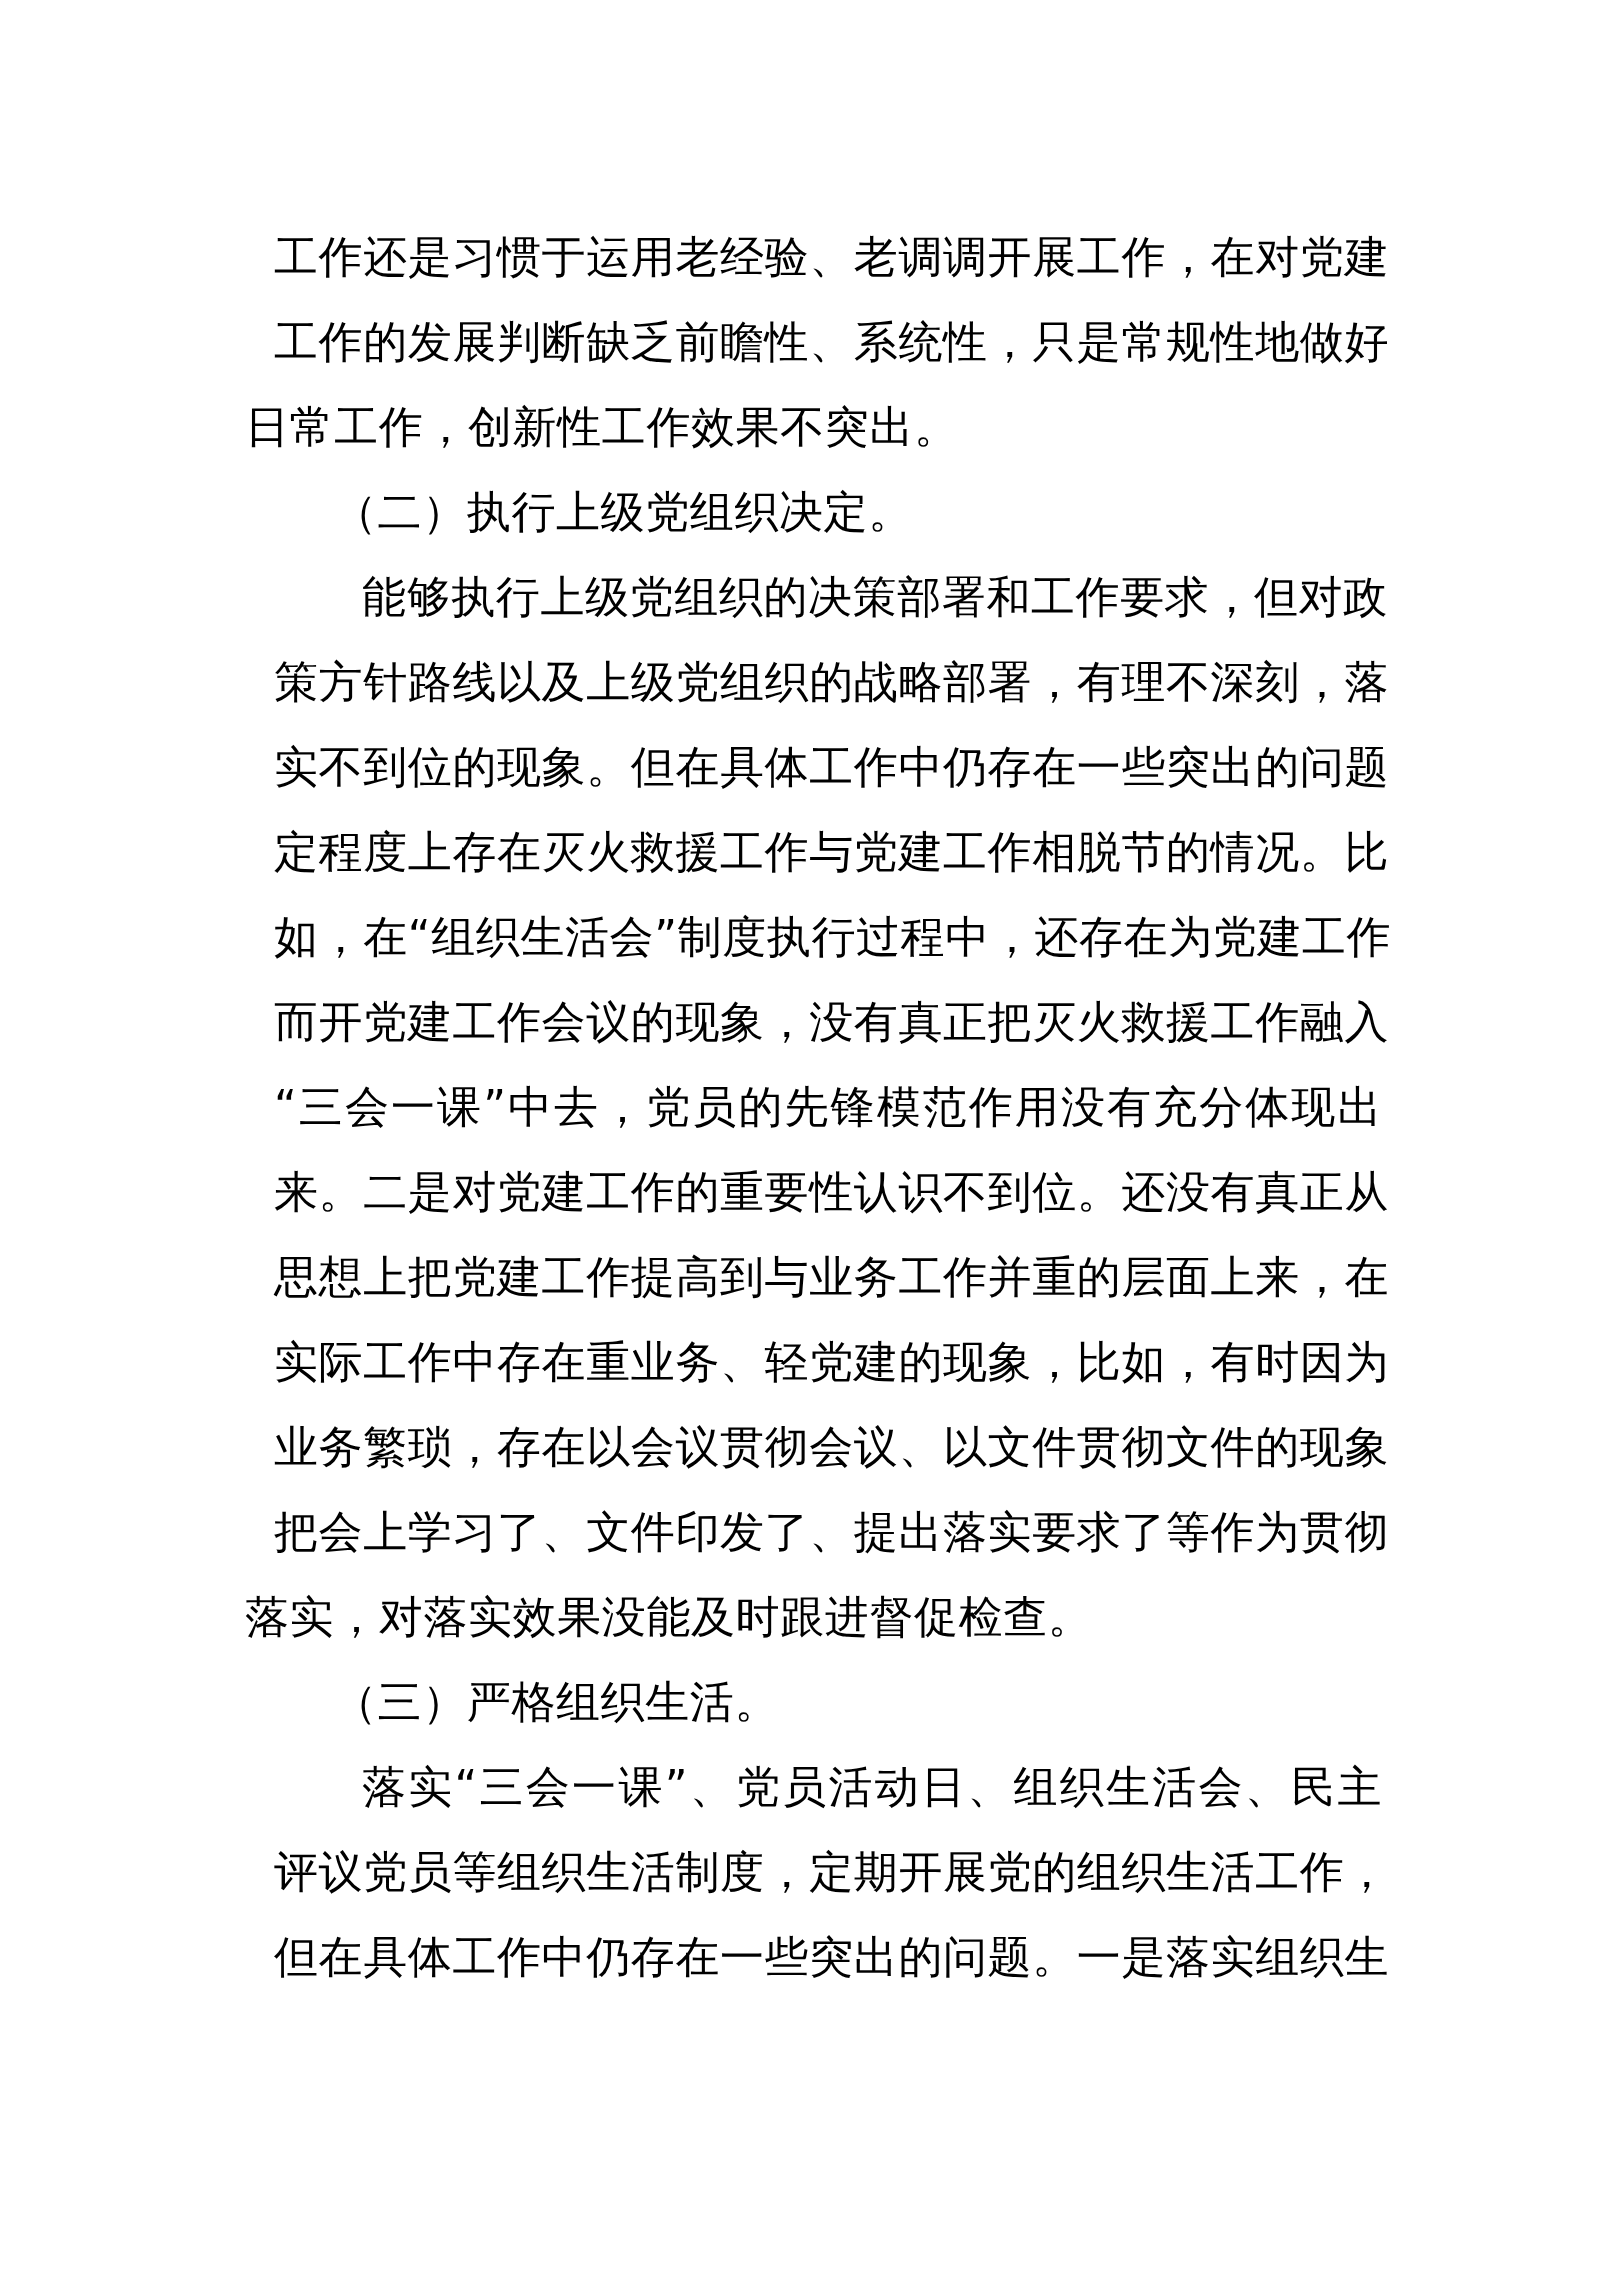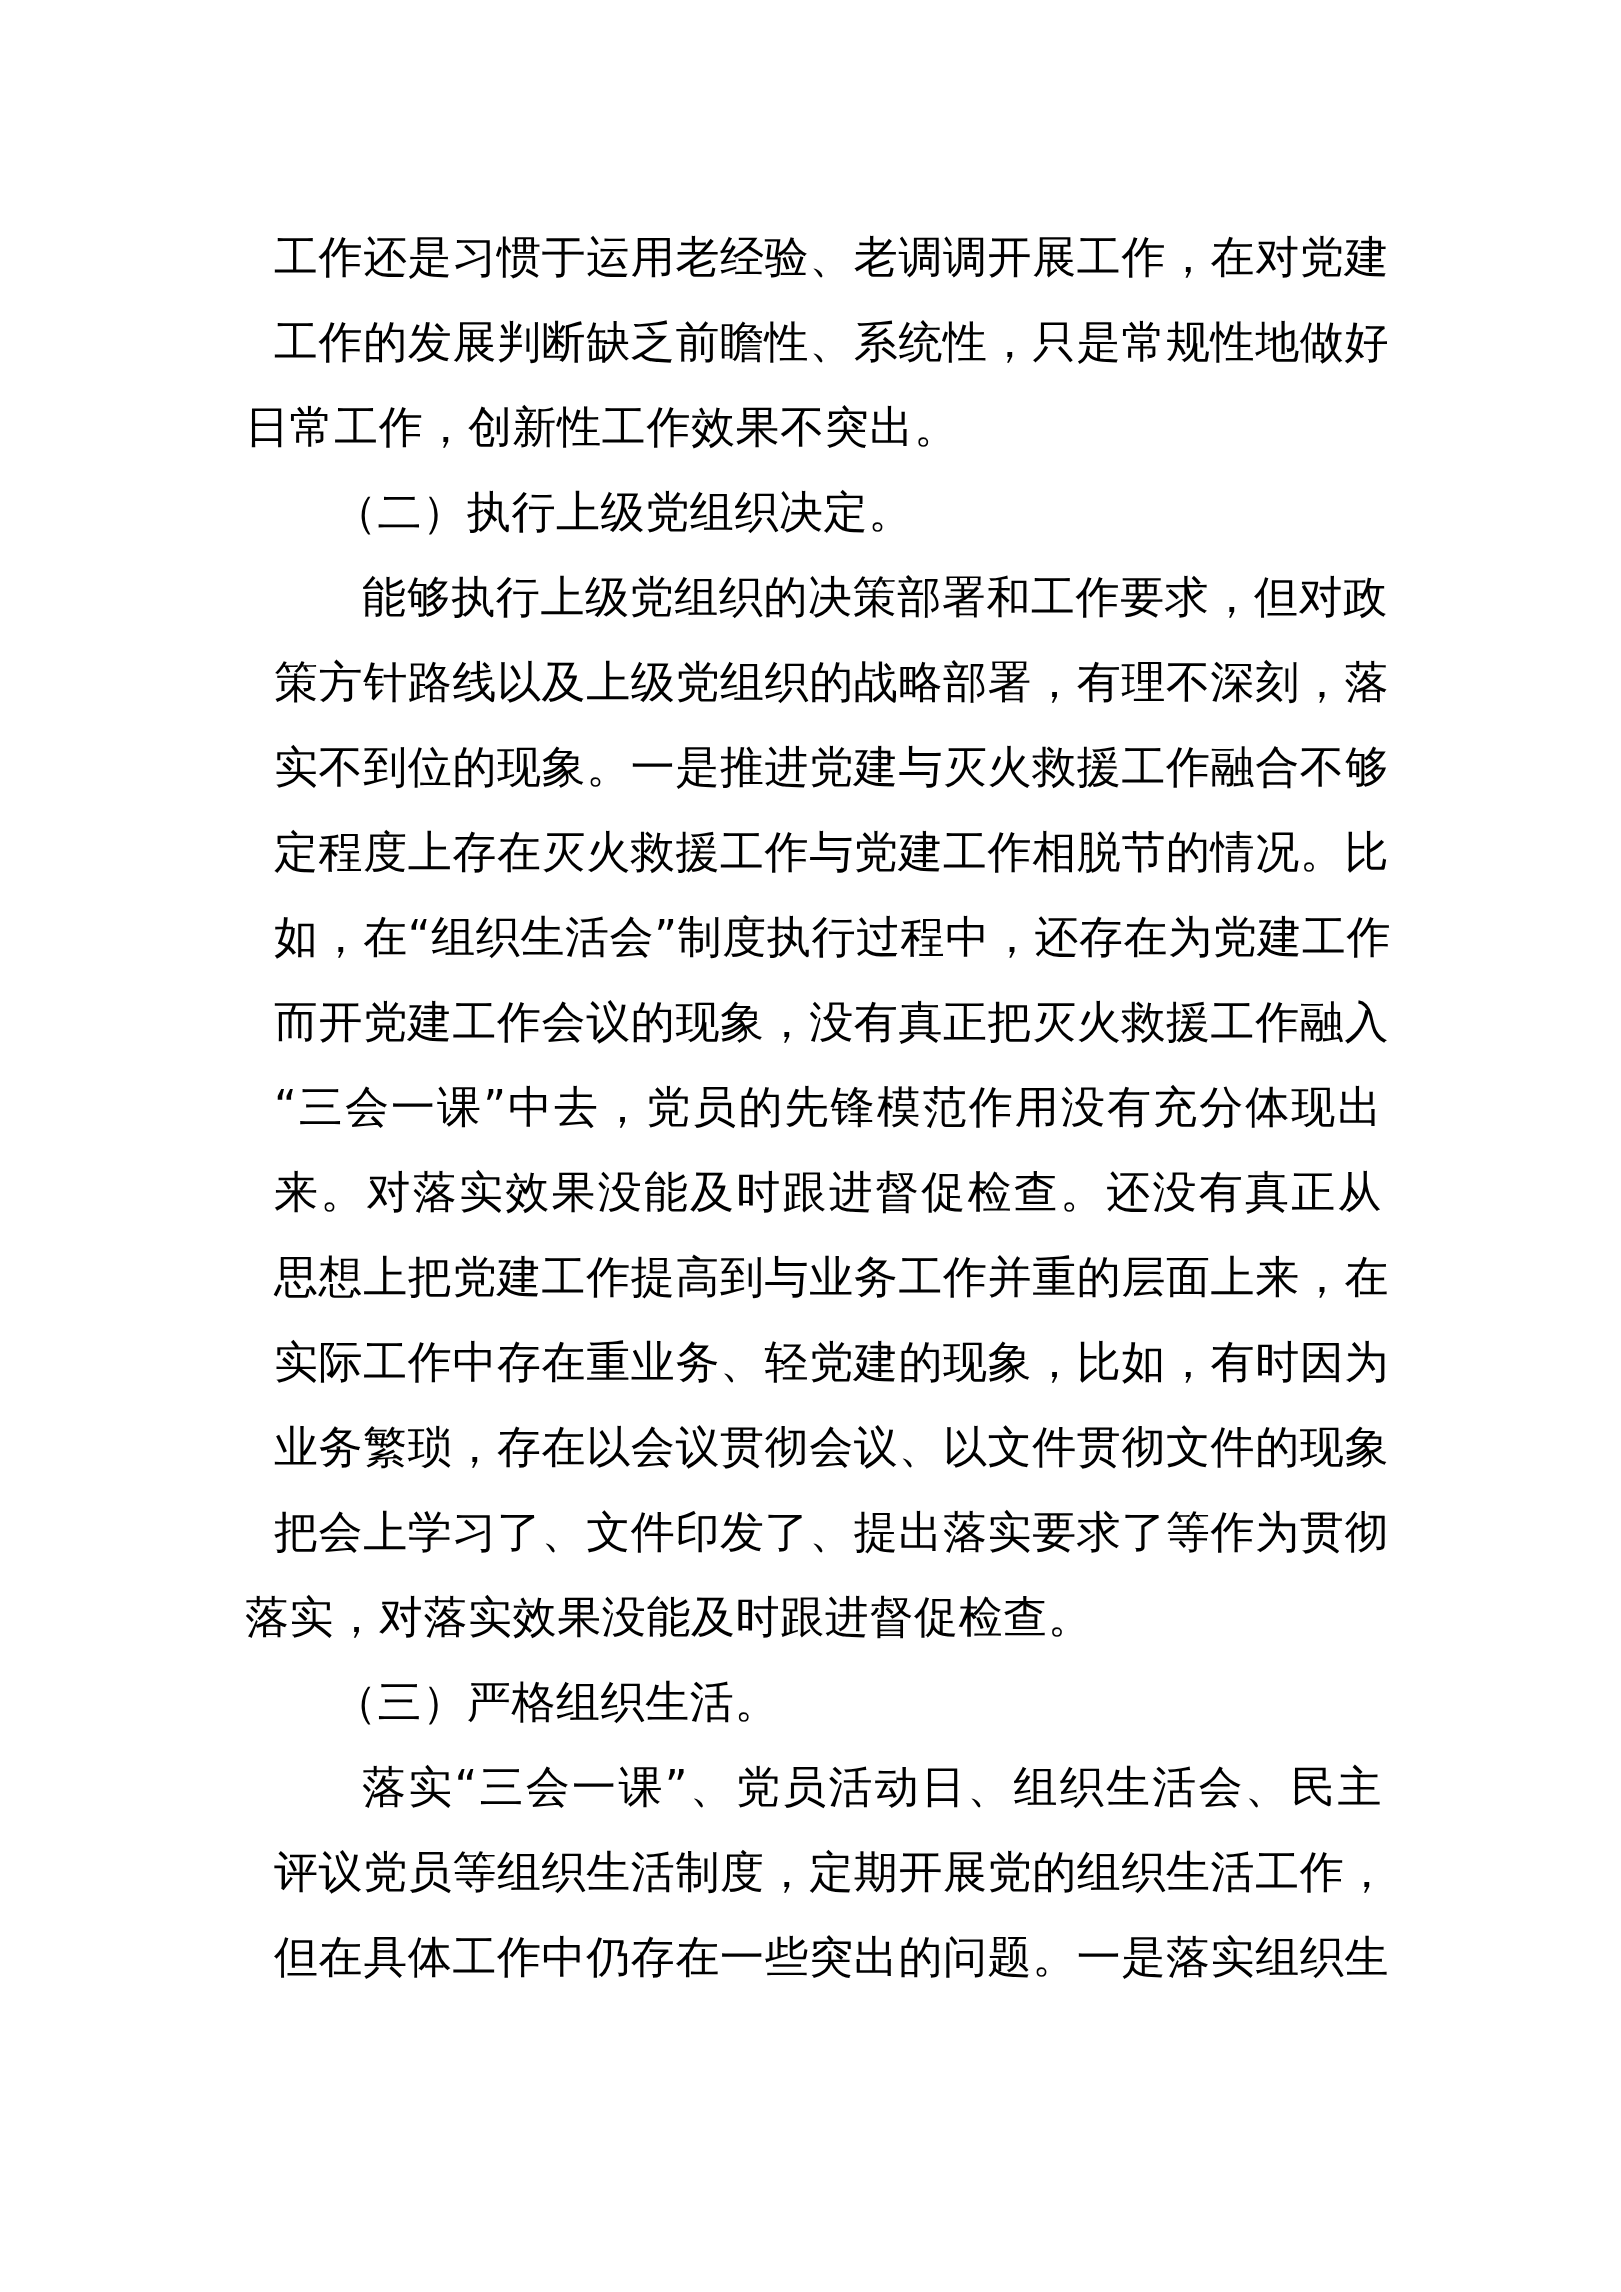--- a/index.html
+++ b/index.html
@@ -49,26 +49,26 @@
     <div class="line justify">工作还是习惯于运用老经验、老调调开展工作，在对党建</div>
     <div class="line justify">工作的发展判断缺乏前瞻性、系统性，只是常规性地做好</div>
     <div class="line">日常工作，创新性工作效果不突出。</div>
   </div>
 
   <div class="line heading">（二）执行上级党组织决定。</div>
 
   <div>
     <div class="line para-first justify">能够执行上级党组织的决策部署和工作要求，但对政</div>
     <div class="line justify">策方针路线以及上级党组织的战略部署，有理不深刻，落</div>
-    <div class="line justify">实不到位的现象。一是推进党建与灭火救援工作融合不够</div>
+    <div class="line justify">实不到位的现象。但在具体工作中仍存在一些突出的问题</div>
     <div class="line justify">定程度上存在灭火救援工作与党建工作相脱节的情况。比</div>
     <div class="line justify">如，在“组织生活会”制度执行过程中，还存在为党建工作</div>
     <div class="line justify">而开党建工作会议的现象，没有真正把灭火救援工作融入</div>
     <div class="line justify">“三会一课”中去，党员的先锋模范作用没有充分体现出</div>
-    <div class="line justify">来。对落实效果没能及时跟进督促检查。还没有真正从</div>
+    <div class="line justify">来。二是对党建工作的重要性认识不到位。还没有真正从</div>
     <div class="line justify">思想上把党建工作提高到与业务工作并重的层面上来，在</div>
     <div class="line justify">实际工作中存在重业务、轻党建的现象，比如，有时因为</div>
     <div class="line justify">业务繁琐，存在以会议贯彻会议、以文件贯彻文件的现象</div>
     <div class="line justify">把会上学习了、文件印发了、提出落实要求了等作为贯彻</div>
     <div class="line">落实，对落实效果没能及时跟进督促检查。</div>
   </div>
 
   <div class="line heading">（三）严格组织生活。</div>
 
   <div>

